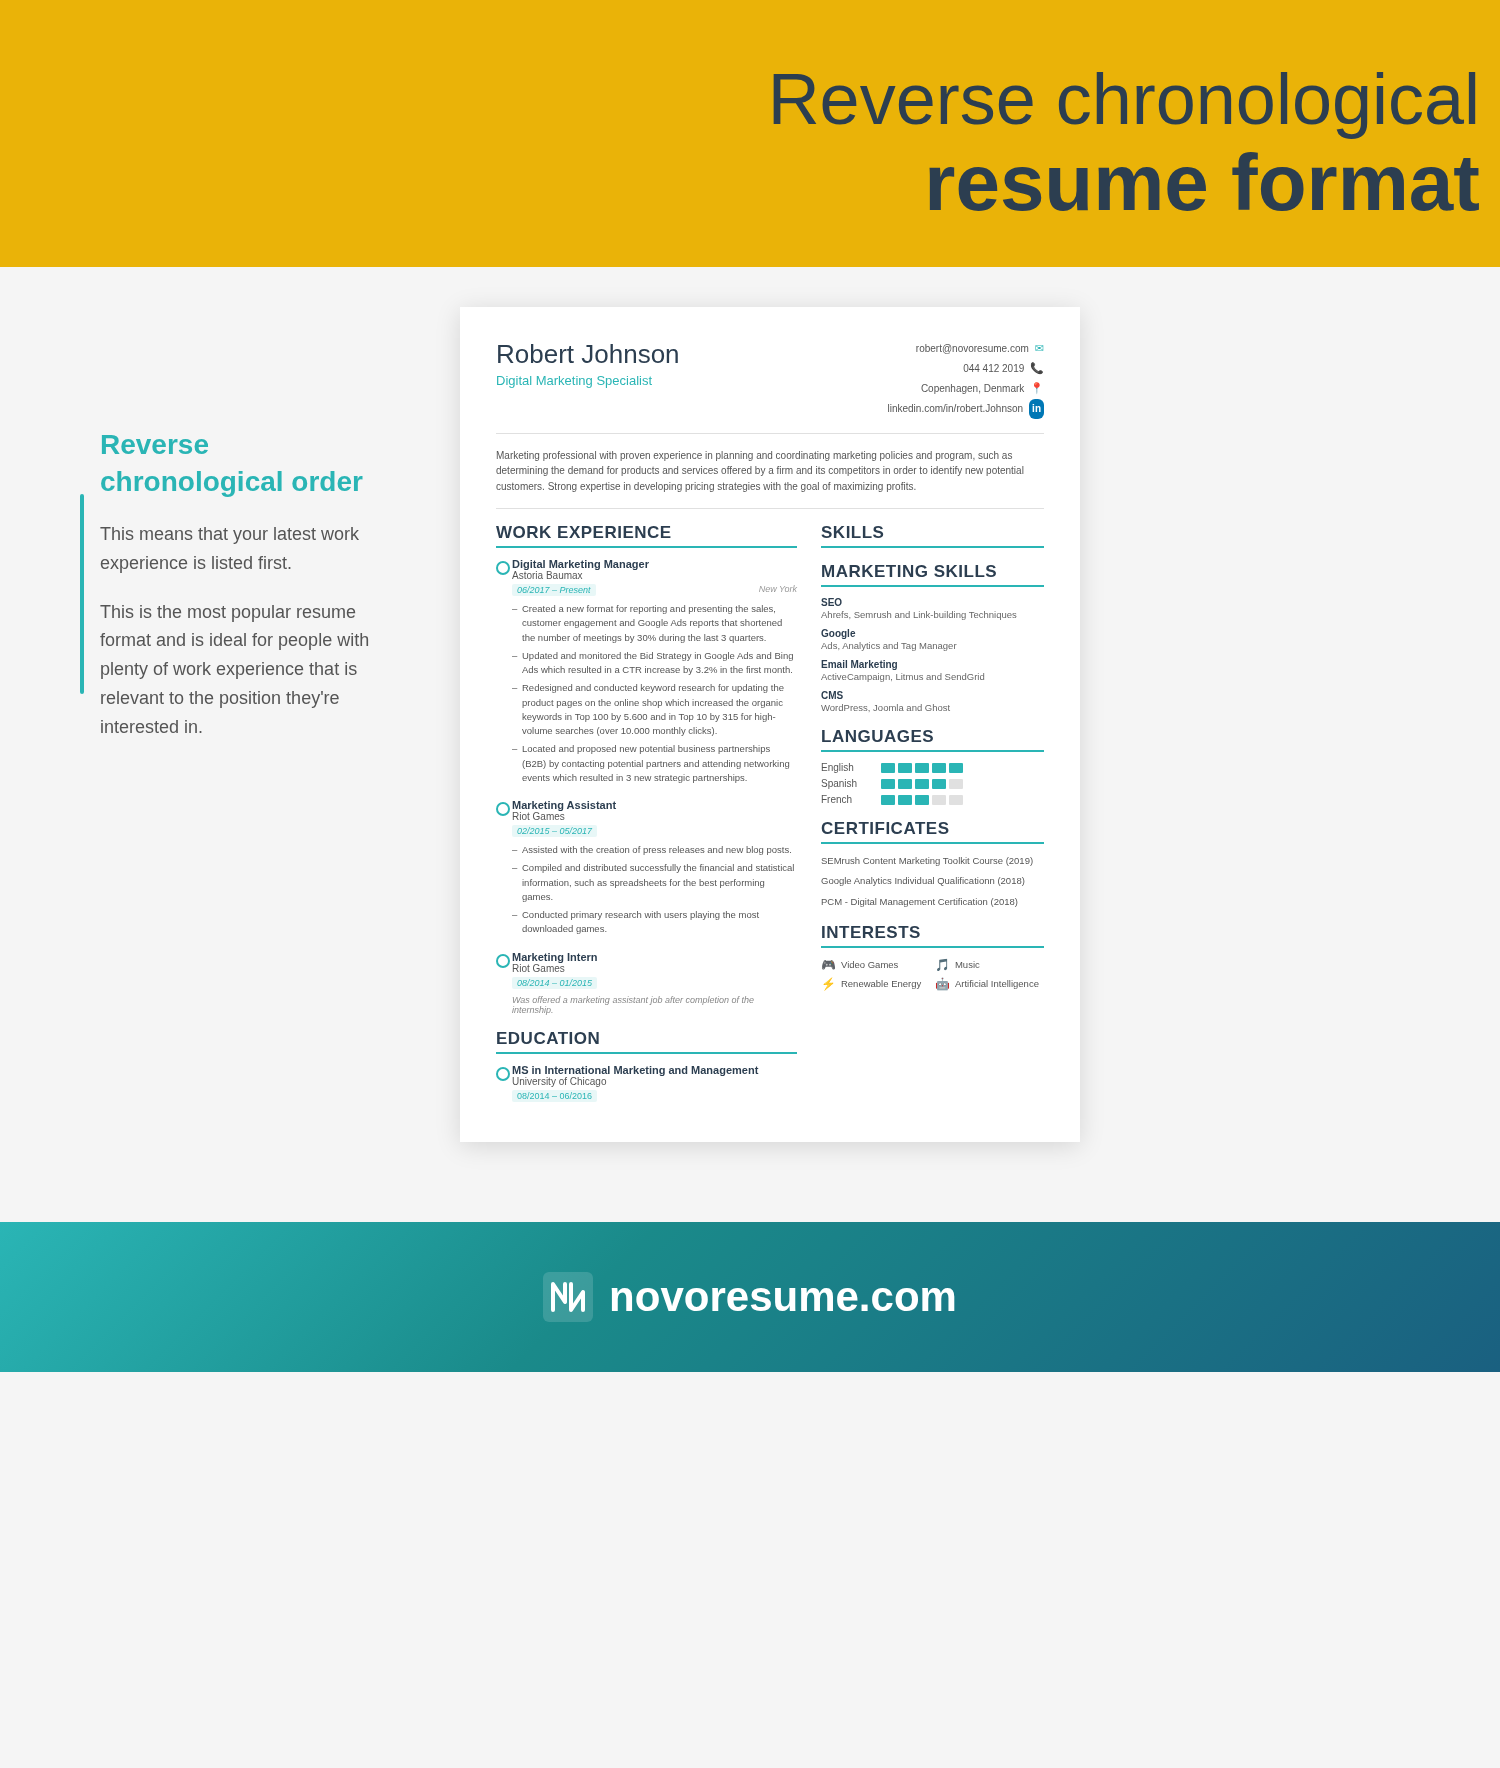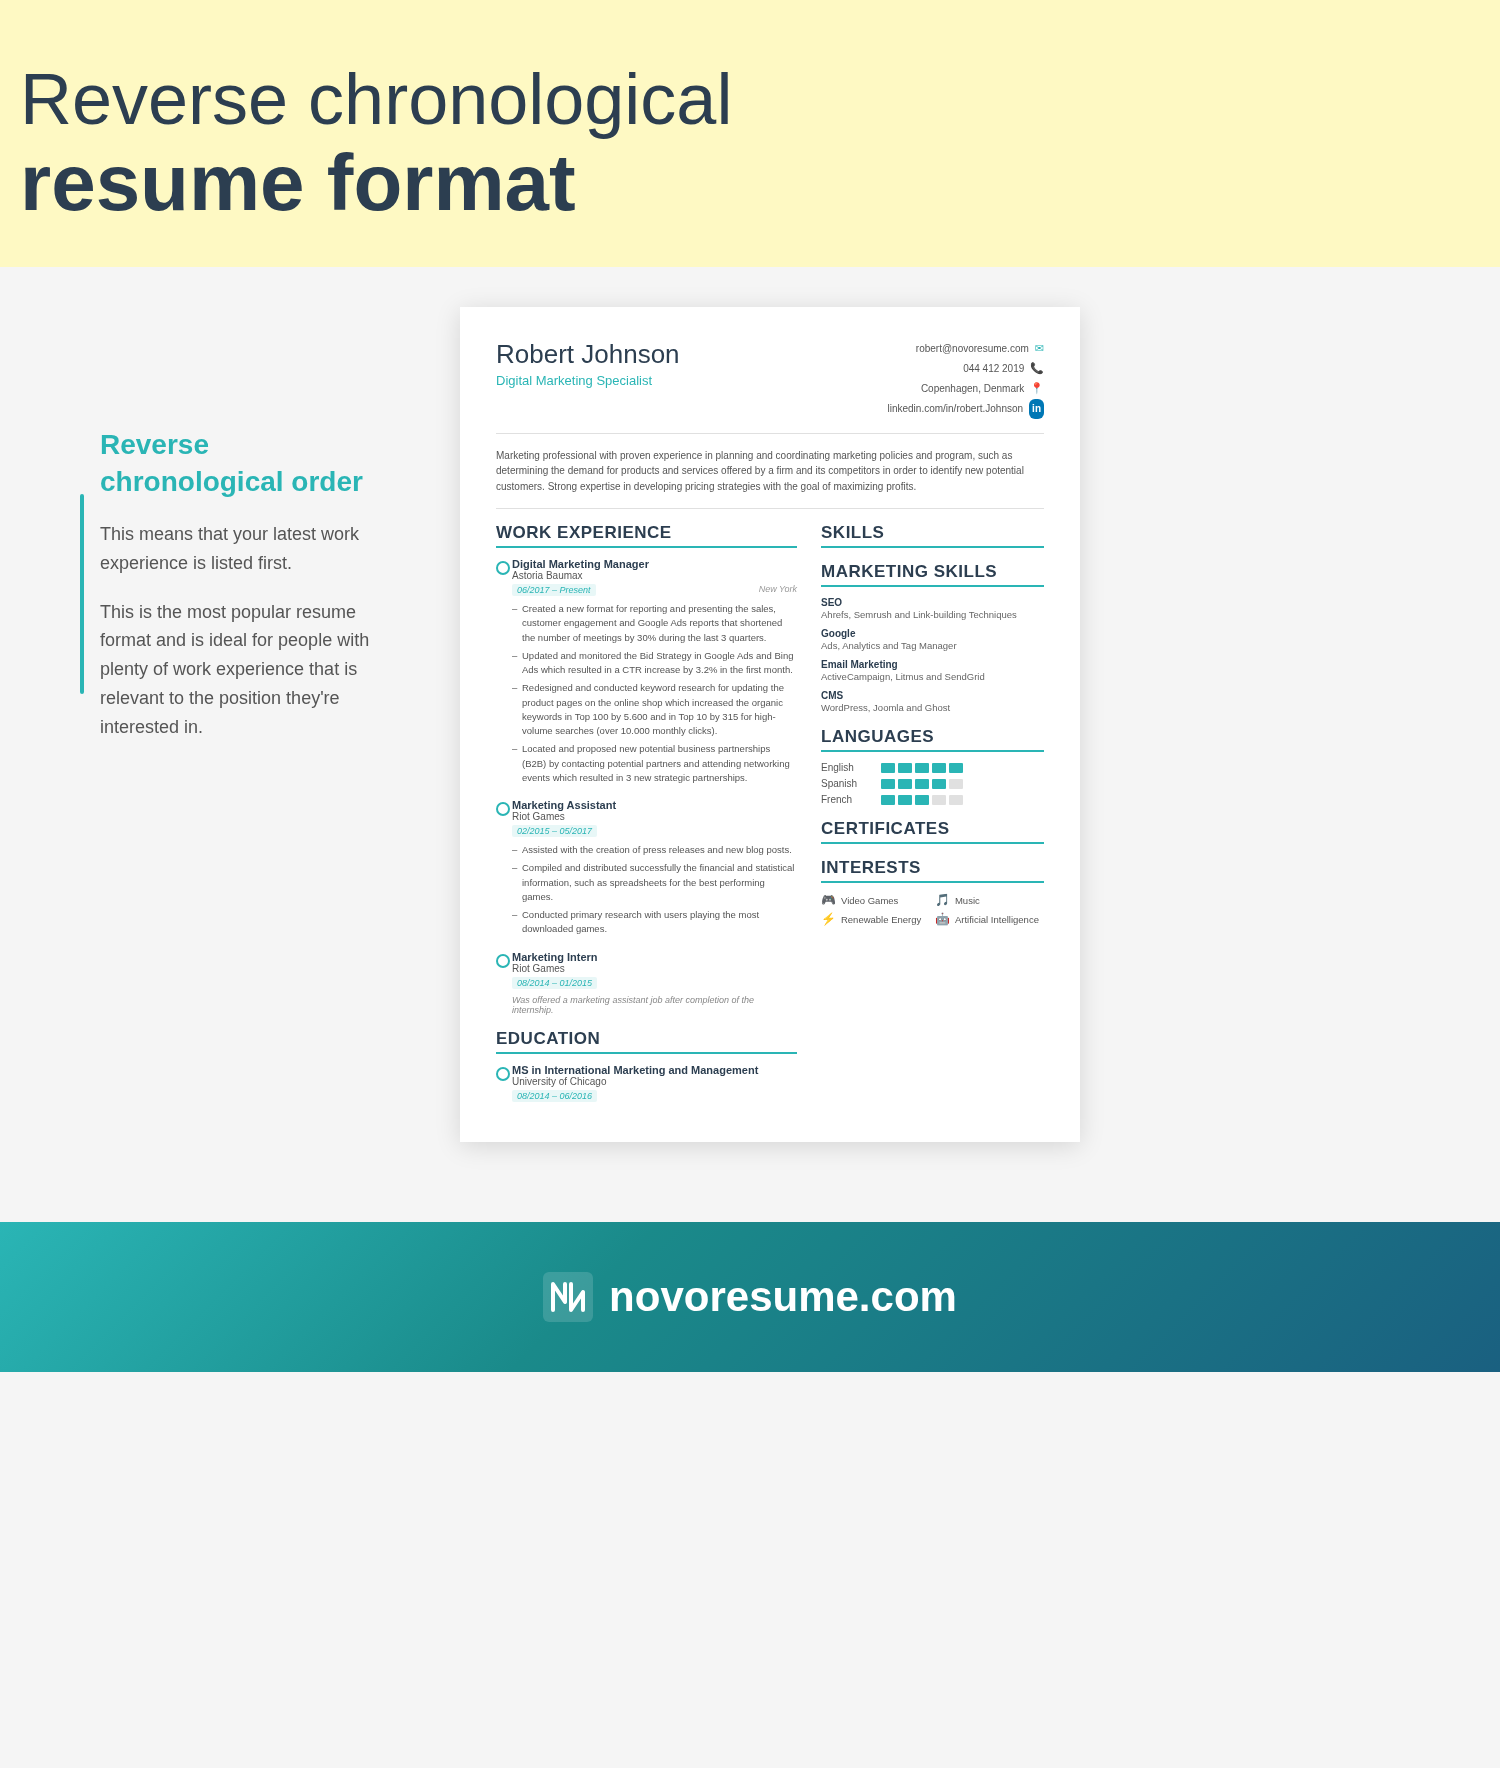--- a/index.html
+++ b/index.html
@@ -6,22 +6,22 @@
     body {
       width: 1500px;
       min-height: 1768px;
       background: #f5f5f5;
       font-family: 'Arial', sans-serif;
       overflow-x: hidden;
     }
 
     
     .page-header {
-      background: #fef9c3;
-      text-align: left;
+      background: #eab308;
+      text-align: right;
       padding: 60px 20px 40px;
     }
     .page-title-light {
       font-size: 72px;
       font-weight: 300;
       color: #2c3e50;
       line-height: 1.1;
     }
     .page-title-bold {
       font-size: 80px;
@@ -242,21 +242,20 @@
       font-weight: 700;
       color: #2c3e50;
     }
     .edu-school {
       font-size: 10px;
       color: #555;
     }
     .edu-date {
       font-size: 9px;
       color: #2ab5b5;
-      font-style: italic;
       background: #e8f7f7;
       padding: 1px 5px;
       border-radius: 2px;
       display: inline-block;
       margin-top: 3px;
     }
 
     
     .skills-tags {
       display: flex;
@@ -537,20 +536,25 @@
               <div class="lang-bar"></div>
               <div class="lang-bar"></div>
               <div class="lang-bar"></div>
               <div class="lang-bar empty"></div>
               <div class="lang-bar empty"></div>
             </div>
           </div>
         </div>
 
         <div class="section-title">CERTIFICATES</div>
+        <div>
+          <div class="cert-item">SEMrush Content Marketing Toolkit Course (2019)</div>
+          <div class="cert-item">Google Analytics Individual Qualificationn (2018)</div>
+          <div class="cert-item">PCM - Digital Management Certification (2018)</div>
+        </div>
 
         <div class="section-title">INTERESTS</div>
         <div class="interests-grid">
           <div class="interest-item">
             <span class="interest-icon">🎮</span>
             <span>Video Games</span>
           </div>
           <div class="interest-item">
             <span class="interest-icon">🎵</span>
             <span>Music</span>

